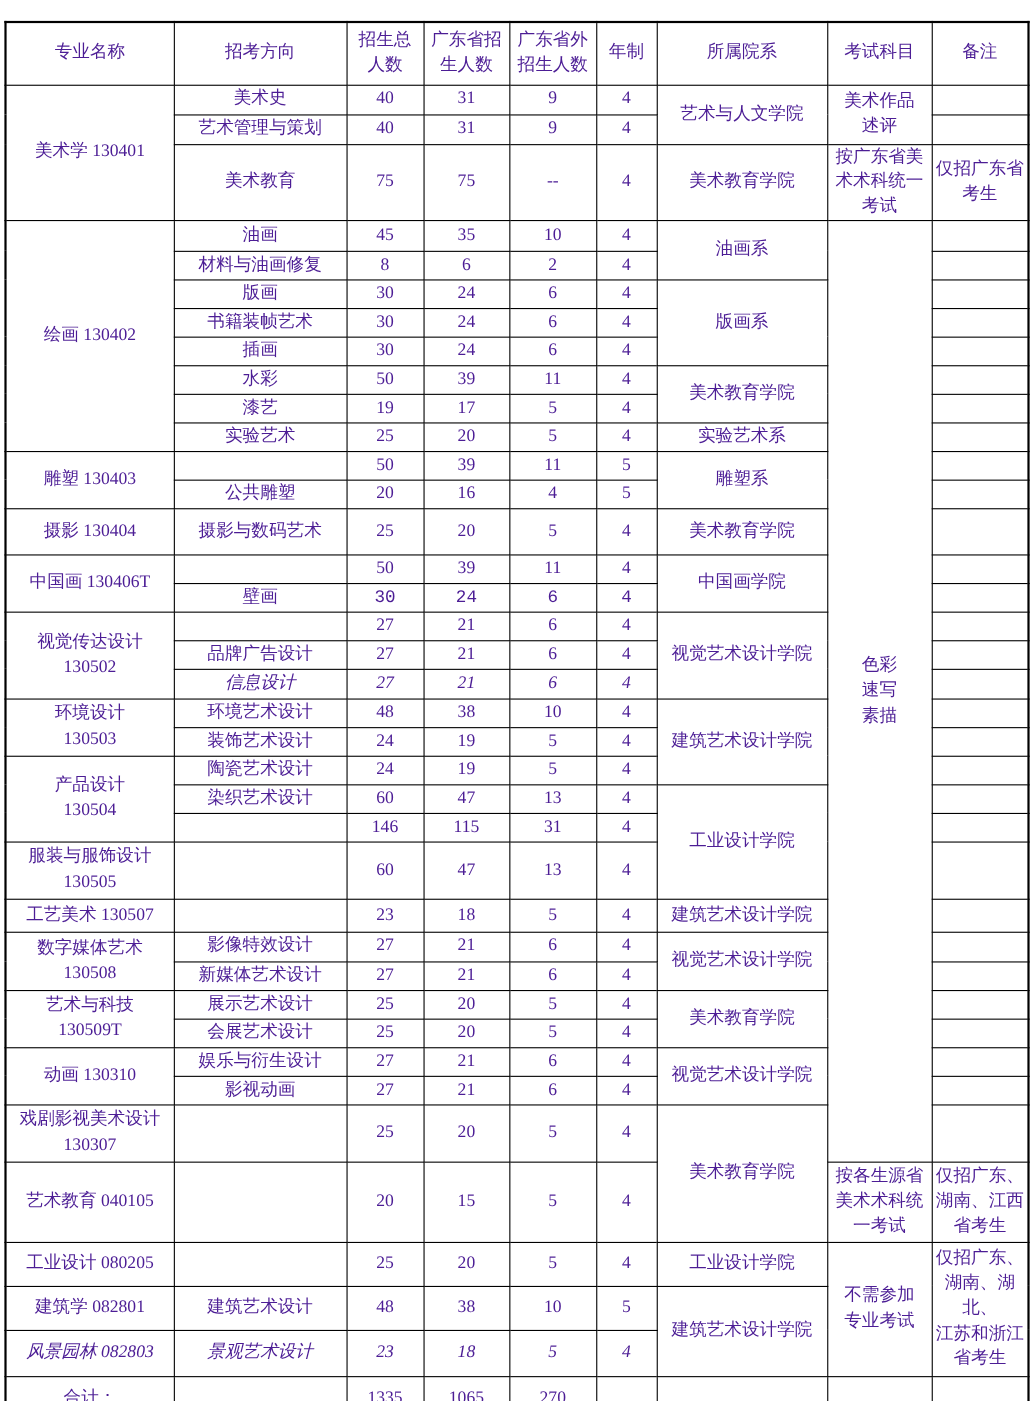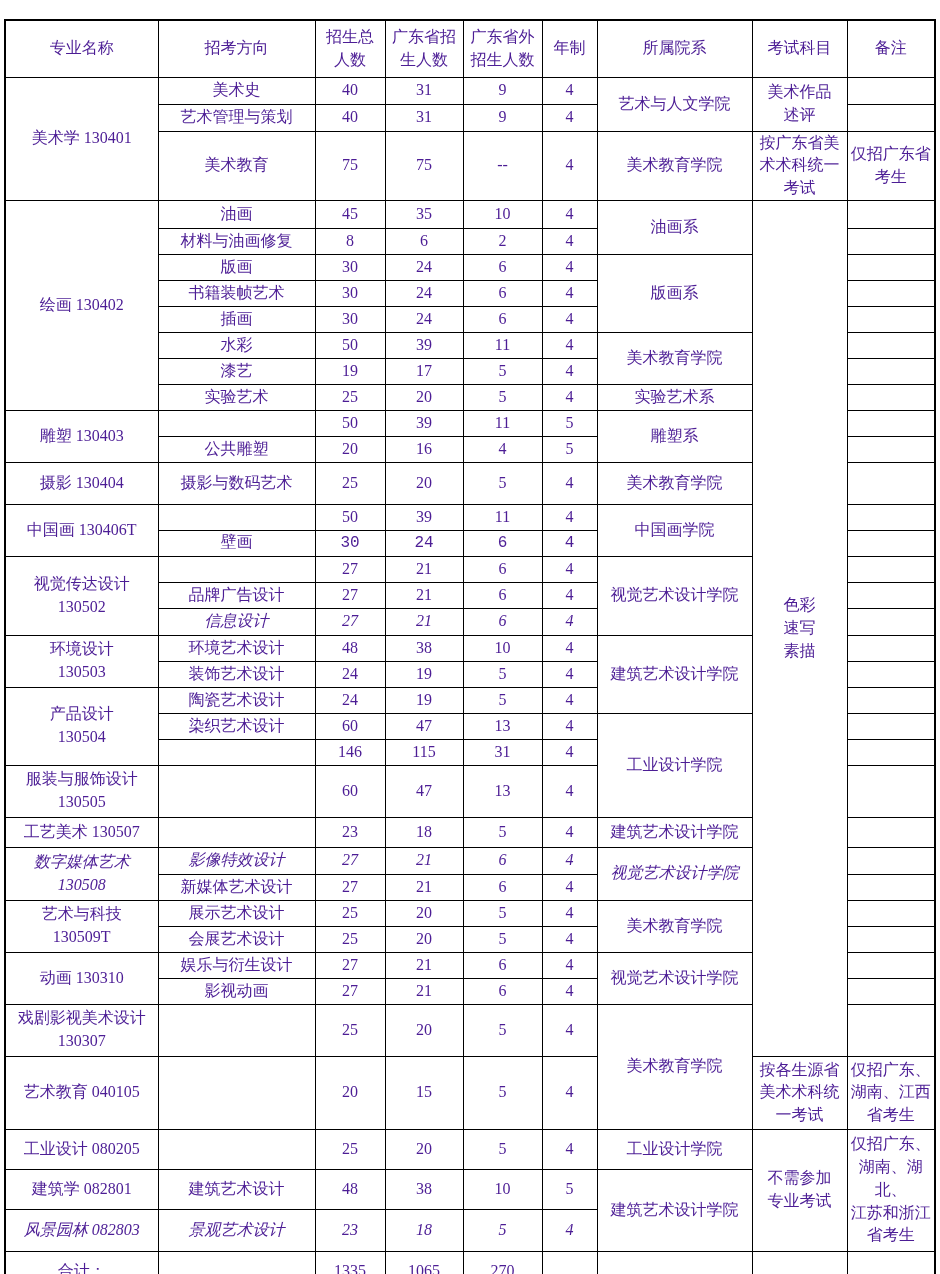--- a/index.html
+++ b/index.html
@@ -307,21 +307,21 @@
         <tr style="height: 30px;">
           <td>工艺美术 130507</td>
           <td></td>
           <td>23</td>
           <td>18</td>
           <td>5</td>
           <td>4</td>
           <td>建筑艺术设计学院</td>
           <td></td>
         </tr>
-        <tr style="height: 27px; font-style: italic;">
+        <tr style="height: 27px;">
           <td rowspan="2">数字媒体艺术
 130508</td>
           <td>影像特效设计</td>
           <td>27</td>
           <td>21</td>
           <td>6</td>
           <td>4</td>
           <td rowspan="2">视觉艺术设计学院</td>
           <td></td>
         </tr>

